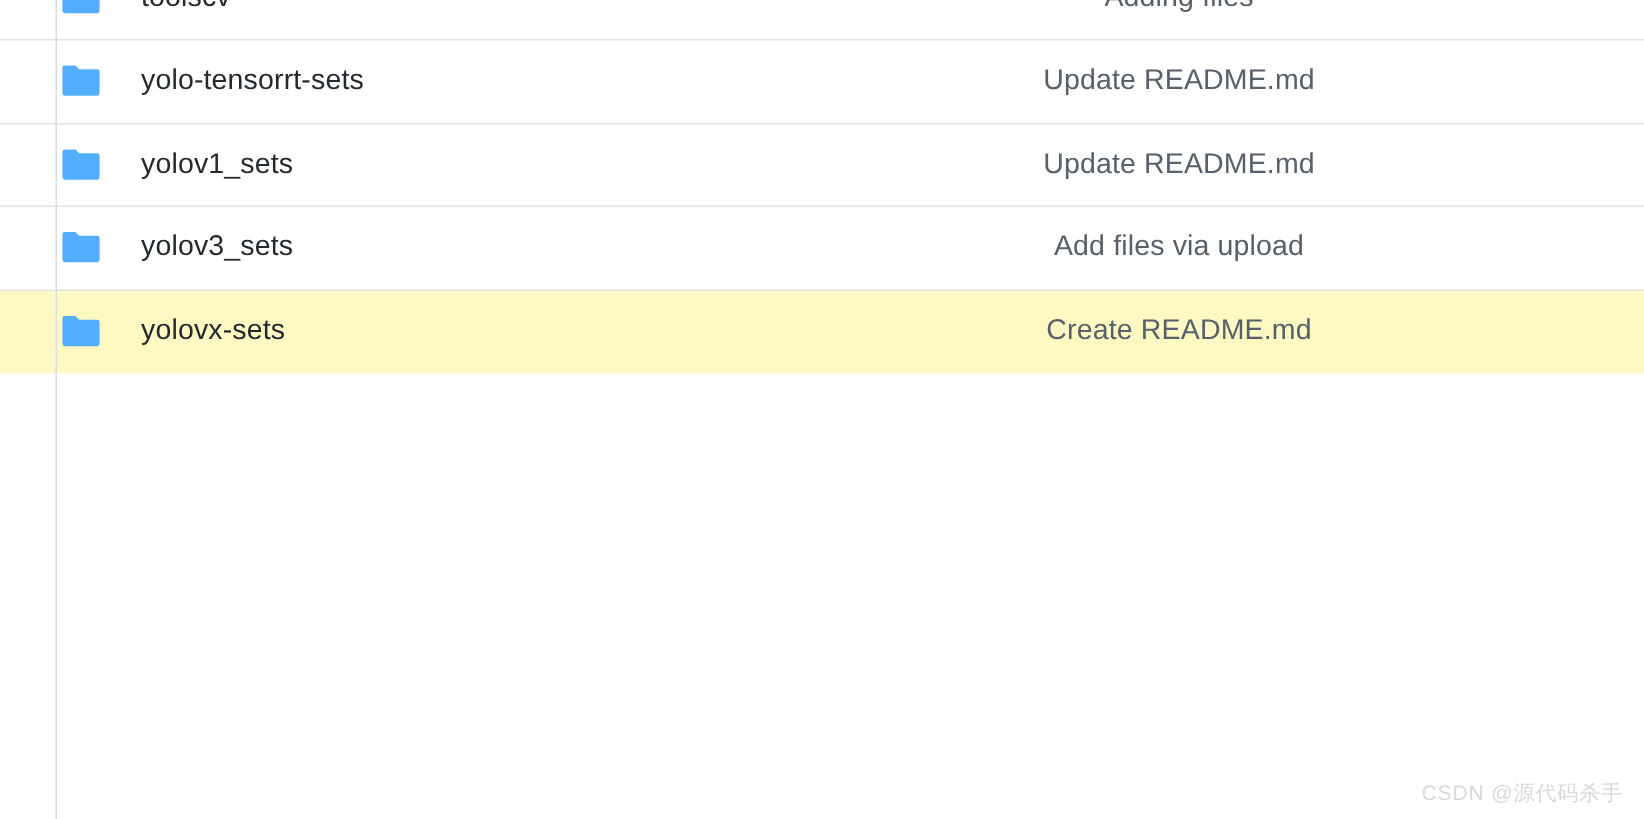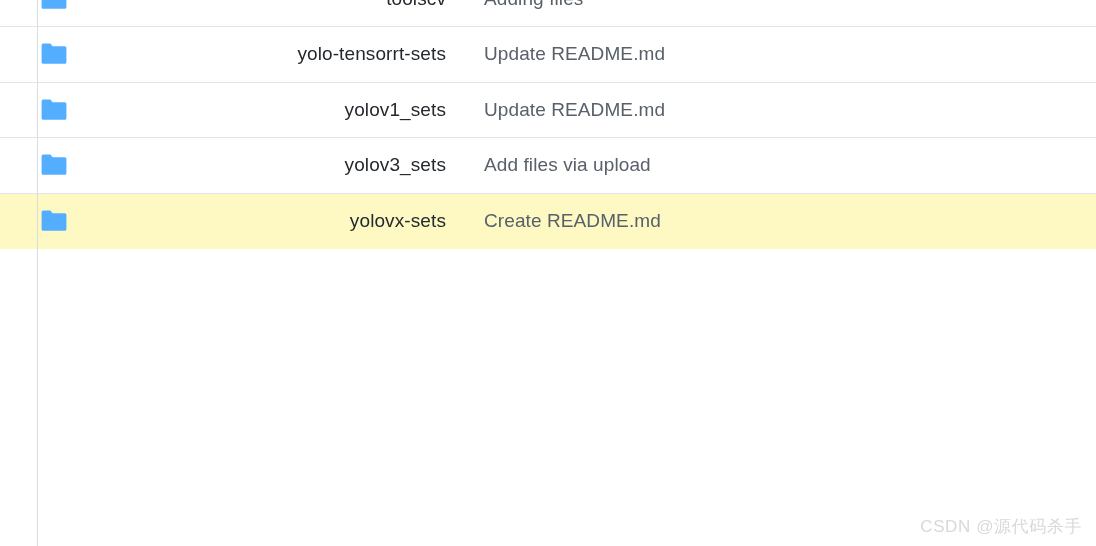--- a/index.html
+++ b/index.html
@@ -52,27 +52,27 @@
     border-left: 1px solid #d8dde2;
     vertical-align: middle;
     text-align: left;
   }
 
   .name-cell {
     padding: 0 8px 0 8px;
     vertical-align: middle;
     white-space: nowrap;
     width: 352px;
-    text-align: right;
   }
 
   .msg-cell {
     padding: 0 8px 0 30px;
     vertical-align: middle;
     white-space: nowrap;
+    text-align: center;
   }
 
   .folder-icon {
     display: inline-block;
     width: 28px;
     height: 22px;
     vertical-align: middle;
   }
 
   .file-name {
@@ -96,21 +96,21 @@
     height: 546px;
     background: #d8dde2;
     pointer-events: none;
   }
 
   
   #watermark {
     position: absolute;
     right: 14px;
     bottom: 8px;
-    font-size: 17px;
+    font-size: 14px;
     color: #d6d9dd;
     letter-spacing: 0.6px;
     user-select: none;
     white-space: nowrap;
   }
 </style>
 </head>
 <body>
 
 <div id="left-rail-line"></div>

